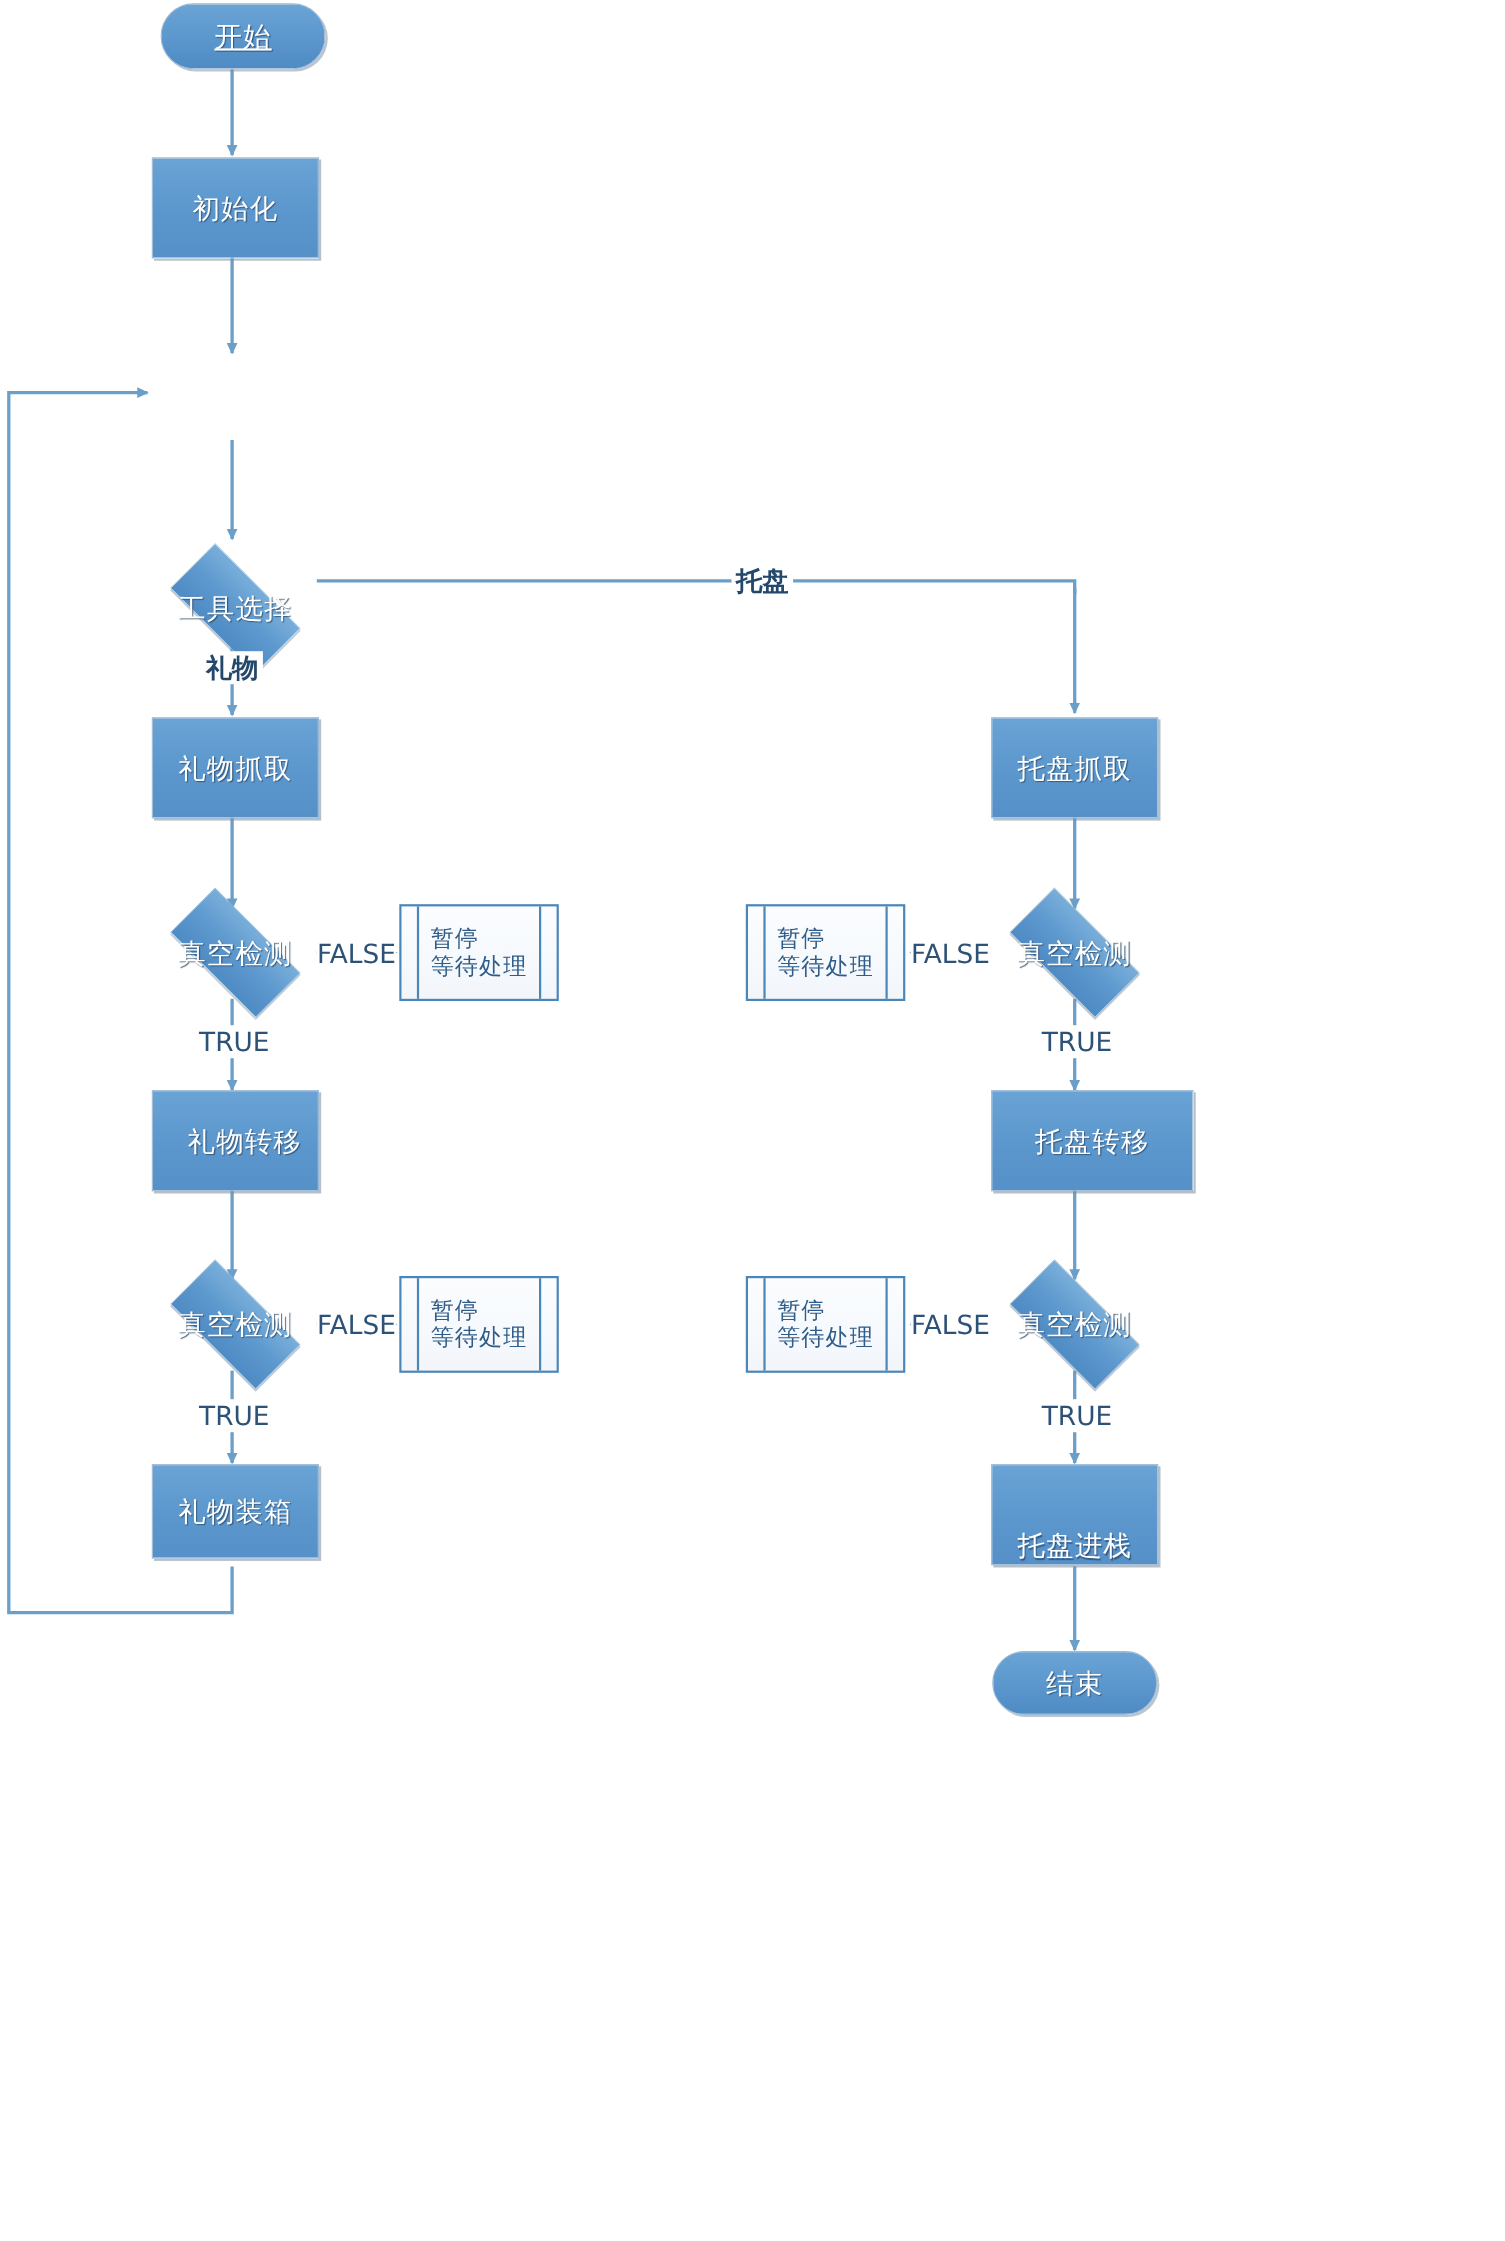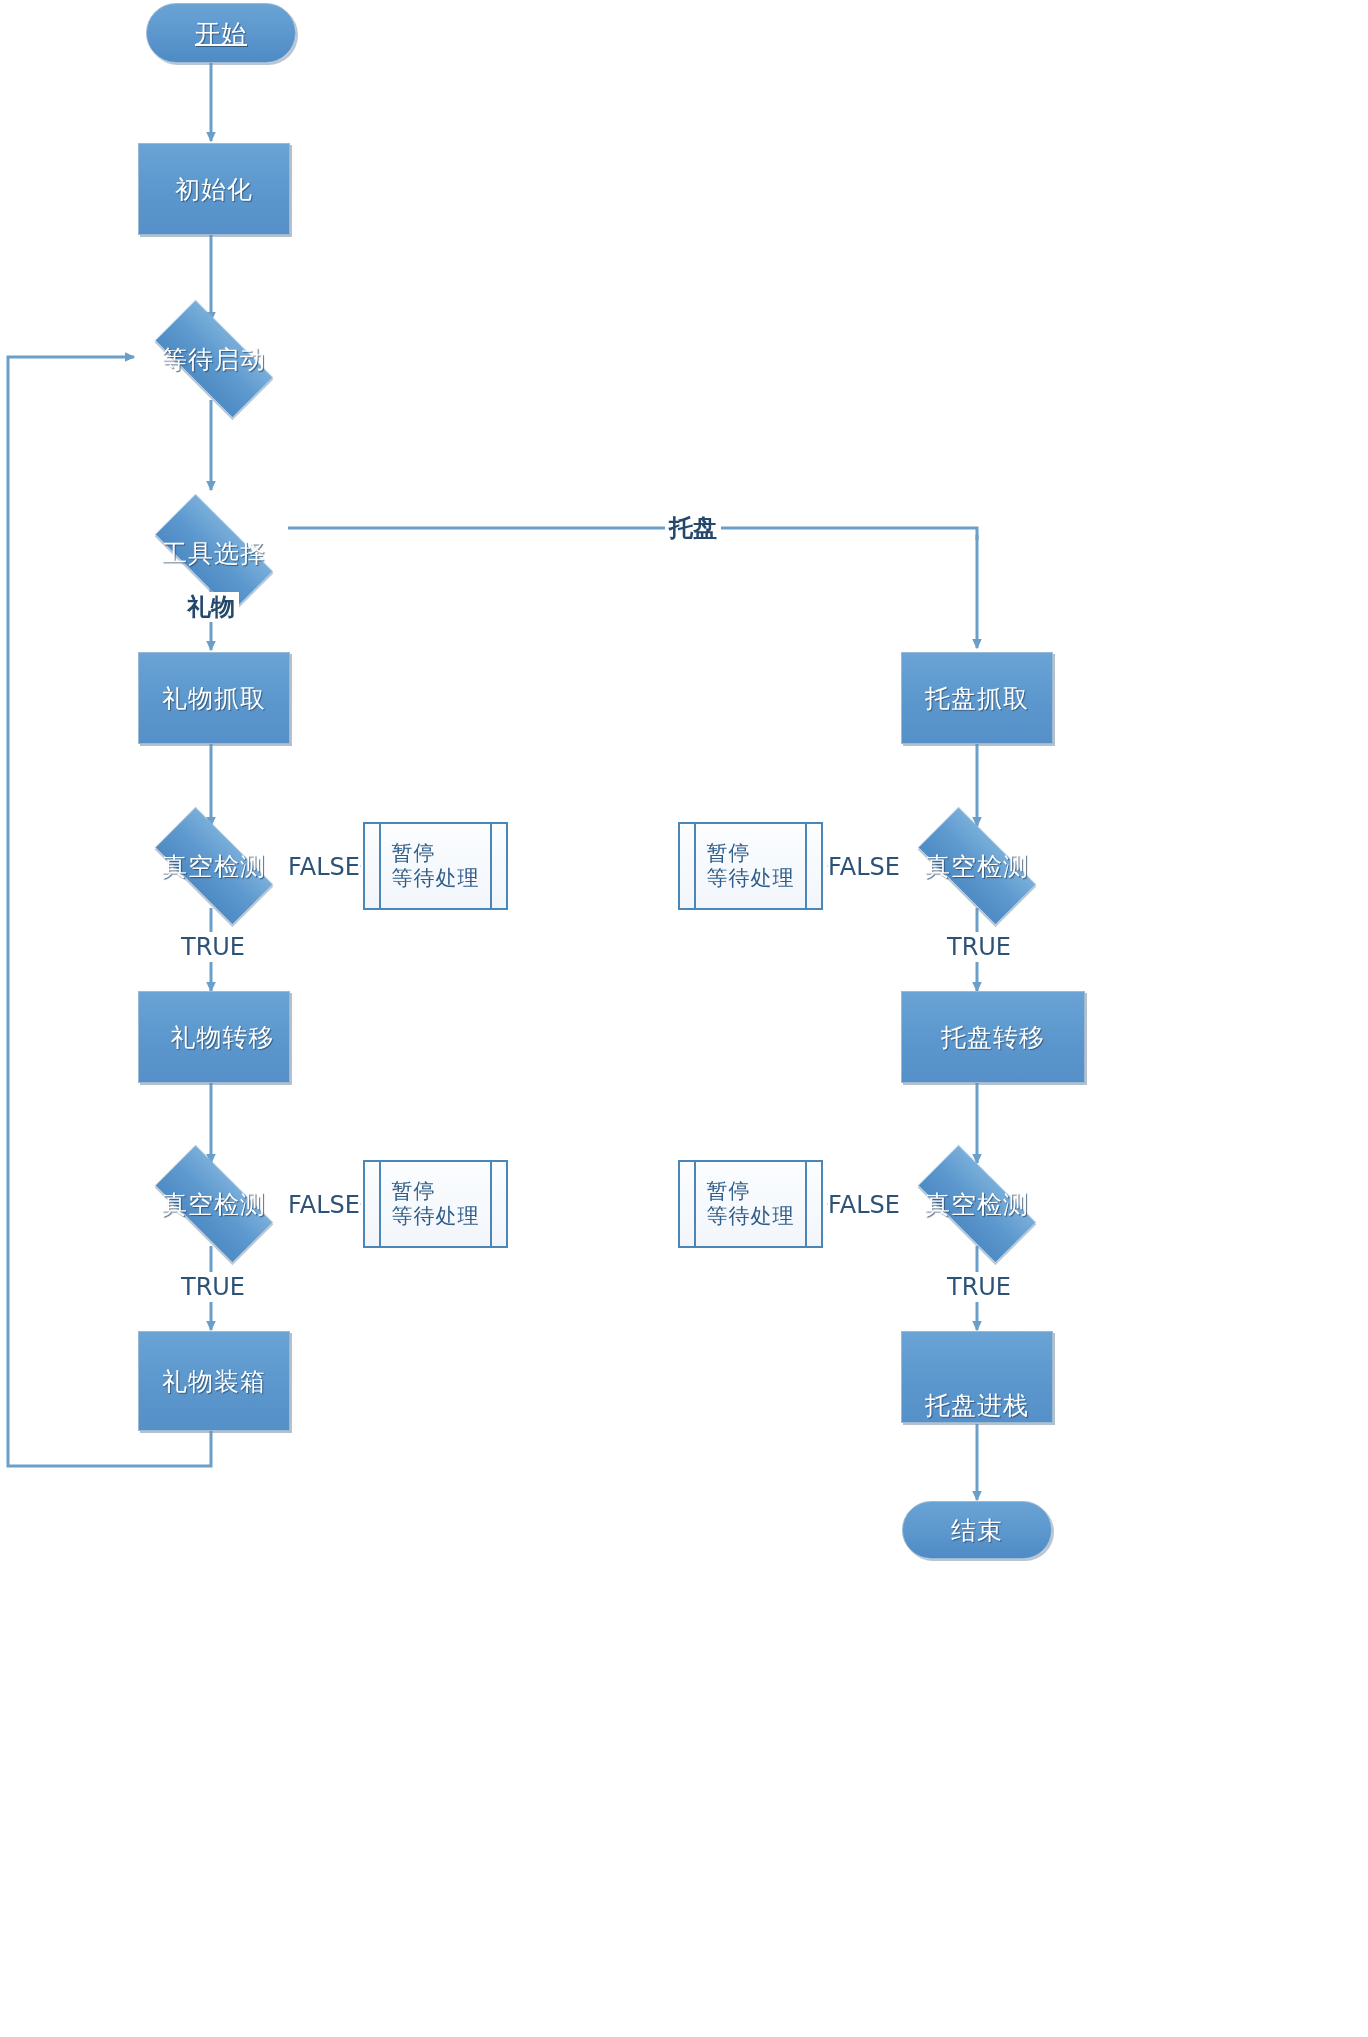--- a/index.html
+++ b/index.html
@@ -180,24 +180,20 @@
   </svg>
 
   <div class="node term" style="left:146px;top:3px;width:150px;height:60px;text-decoration:underline;">
     <span>开始</span>
   </div>
 
   <div class="node proc" style="left:138px;top:143px;width:152px;height:92px;">
     <span>初始化</span>
   </div>
 
-  <div class="node dec" style="left:136px;top:318px;width:156px;height:82px;">
-    <span class="dshape"></span>
-    <span class="dlabel">等待启动</span>
-  </div>
 
   <div class="node dec" style="left:136px;top:512px;width:156px;height:82px;">
     <span class="dshape"></span>
     <span class="dlabel">工具选择</span>
   </div>
 
   <div class="elabel cn" style="left:183px;top:592px;width:56px;height:30px;">礼物</div>
 
   <div class="elabel cn" style="left:665px;top:513px;width:56px;height:30px;">托盘</div>
 
@@ -234,21 +230,21 @@
 
   <div class="pred" style="left:363px;top:1160px;width:145px;height:88px;">
     <span class="ptxt">
       <span>暂停</span><br>
       <span>等待处理</span>
     </span>
   </div>
 
   <div class="elabel en" style="left:180px;top:1272px;width:66px;height:30px;">TRUE</div>
 
-  <div class="node proc" style="left:138px;top:1331px;width:152px;height:100px;">
+  <div class="node proc" style="left:138px;top:1331px;width:152px;height:86px;">
     <span>礼物装箱</span>
   </div>
 
   <div class="node proc" style="left:901px;top:652px;width:152px;height:92px;">
     <span>托盘抓取</span>
   </div>
 
   <div class="node dec" style="left:899px;top:825px;width:156px;height:82px;">
     <span class="dshape"></span>
     <span class="dlabel">真空检测</span>

